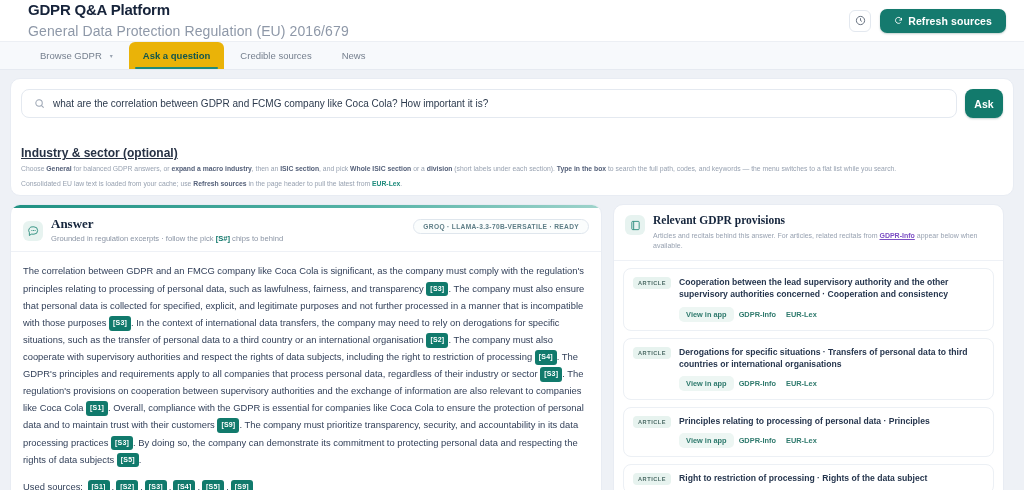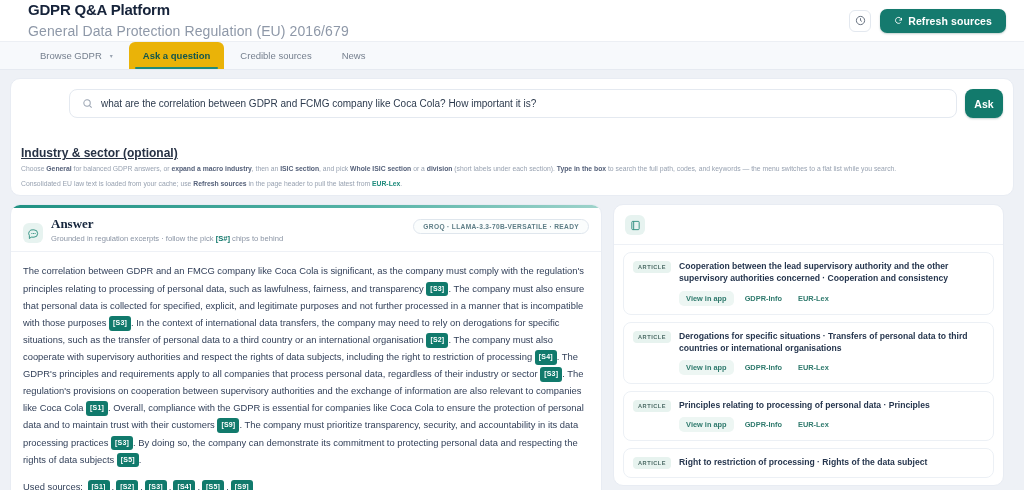--- a/index.html
+++ b/index.html
@@ -93,21 +93,21 @@
   .caret { font-size: 6px; color: #9aa4b2; }
 
   
   .query-card {
     margin: 8px 10px 0 10px;
     background: #ffffff;
     border: 1px solid #e8ecf3;
     border-radius: 10px;
     padding: 10px 10px 8px 10px;
   }
-  .search-row { display: flex; align-items: center; gap: 8px; margin-left: 48px; }
+  .search-row { display: flex; align-items: center; gap: 8px; }
   .search-box {
     flex: 1;
     height: 29px;
     border: 1px solid #e4e9f0;
     border-radius: 8px;
     background: #fff;
     display: flex; align-items: center;
     gap: 8px;
     padding: 0 12px;
   }
@@ -182,21 +182,21 @@
     display: block;
     height: 3px;
     background: linear-gradient(90deg, #1f9183 0%, #55b3a6 60%, #9ed3cb 100%);
   }
   .card-head {
     display: flex; align-items: flex-start;
     justify-content: space-between;
     padding: 9px 12px 8px 12px;
     border-bottom: 1px solid #eef1f6;
   }
-  .head-left { display: flex; gap: 8px; align-items: flex-end; }
+  .head-left { display: flex; gap: 8px; align-items: center; }
   .head-icon {
     width: 20px; height: 20px;
     border-radius: 6px;
     background: #e7f3f0;
     display: flex; align-items: center; justify-content: center;
     color: #2c8d7e;
     flex: none;
     margin-top: 1px;
   }
   .head-title {
@@ -300,21 +300,21 @@
     display: flex; align-items: center;
     flex: none;
     margin-top: 1px;
   }
   .prov-item-title {
     font-size: 8.6px;
     font-weight: bold;
     color: #26364e;
     line-height: 1.42;
   }
-  .pill-row { display: flex; gap: 6px; margin-top: 6px; }
+  .pill-row { display: flex; margin-top: 6px; }
   .pill {
     font-size: 7.4px;
     font-weight: bold;
     color: #2f7a6d;
     background: #edf6f3;
     border-radius: 5px;
     padding: 3px 7px;
   }
   .pill.plain { background: transparent; padding: 3px 5px; }
 </style>
@@ -420,20 +420,26 @@
     </div>
 
     <div class="card prov-card">
       <div class="prov-head">
         <div class="head-icon">
           <svg width="11" height="11" viewBox="0 0 24 24" fill="none" stroke="currentColor" stroke-width="2">
             <rect x="4" y="3" width="16" height="18" rx="2"></rect>
               <path d="M8 3v18"></path>
           </svg>
         </div>
+        <div>
+          <div class="prov-title">Relevant GDPR provisions</div>
+          <div class="prov-sub">
+            <span>Articles and recitals behind this answer. For articles, related recitals from </span><span class="link-purple">GDPR-Info</span><span> appear below when available.</span>
+          </div>
+        </div>
       </div>
       <div class="prov-list" id="prov-list">
           <div class="prov-item">
             <div class="badge-article">ARTICLE</div>
             <div>
               <div class="prov-item-title">Cooperation between the lead supervisory authority and the other supervisory authorities concerned · Cooperation and consistency</div>
               <div class="pill-row">
                 <span class="pill">View in app</span>
                 <span class="pill plain">GDPR-Info</span>
                 <span class="pill plain">EUR-Lex</span>

